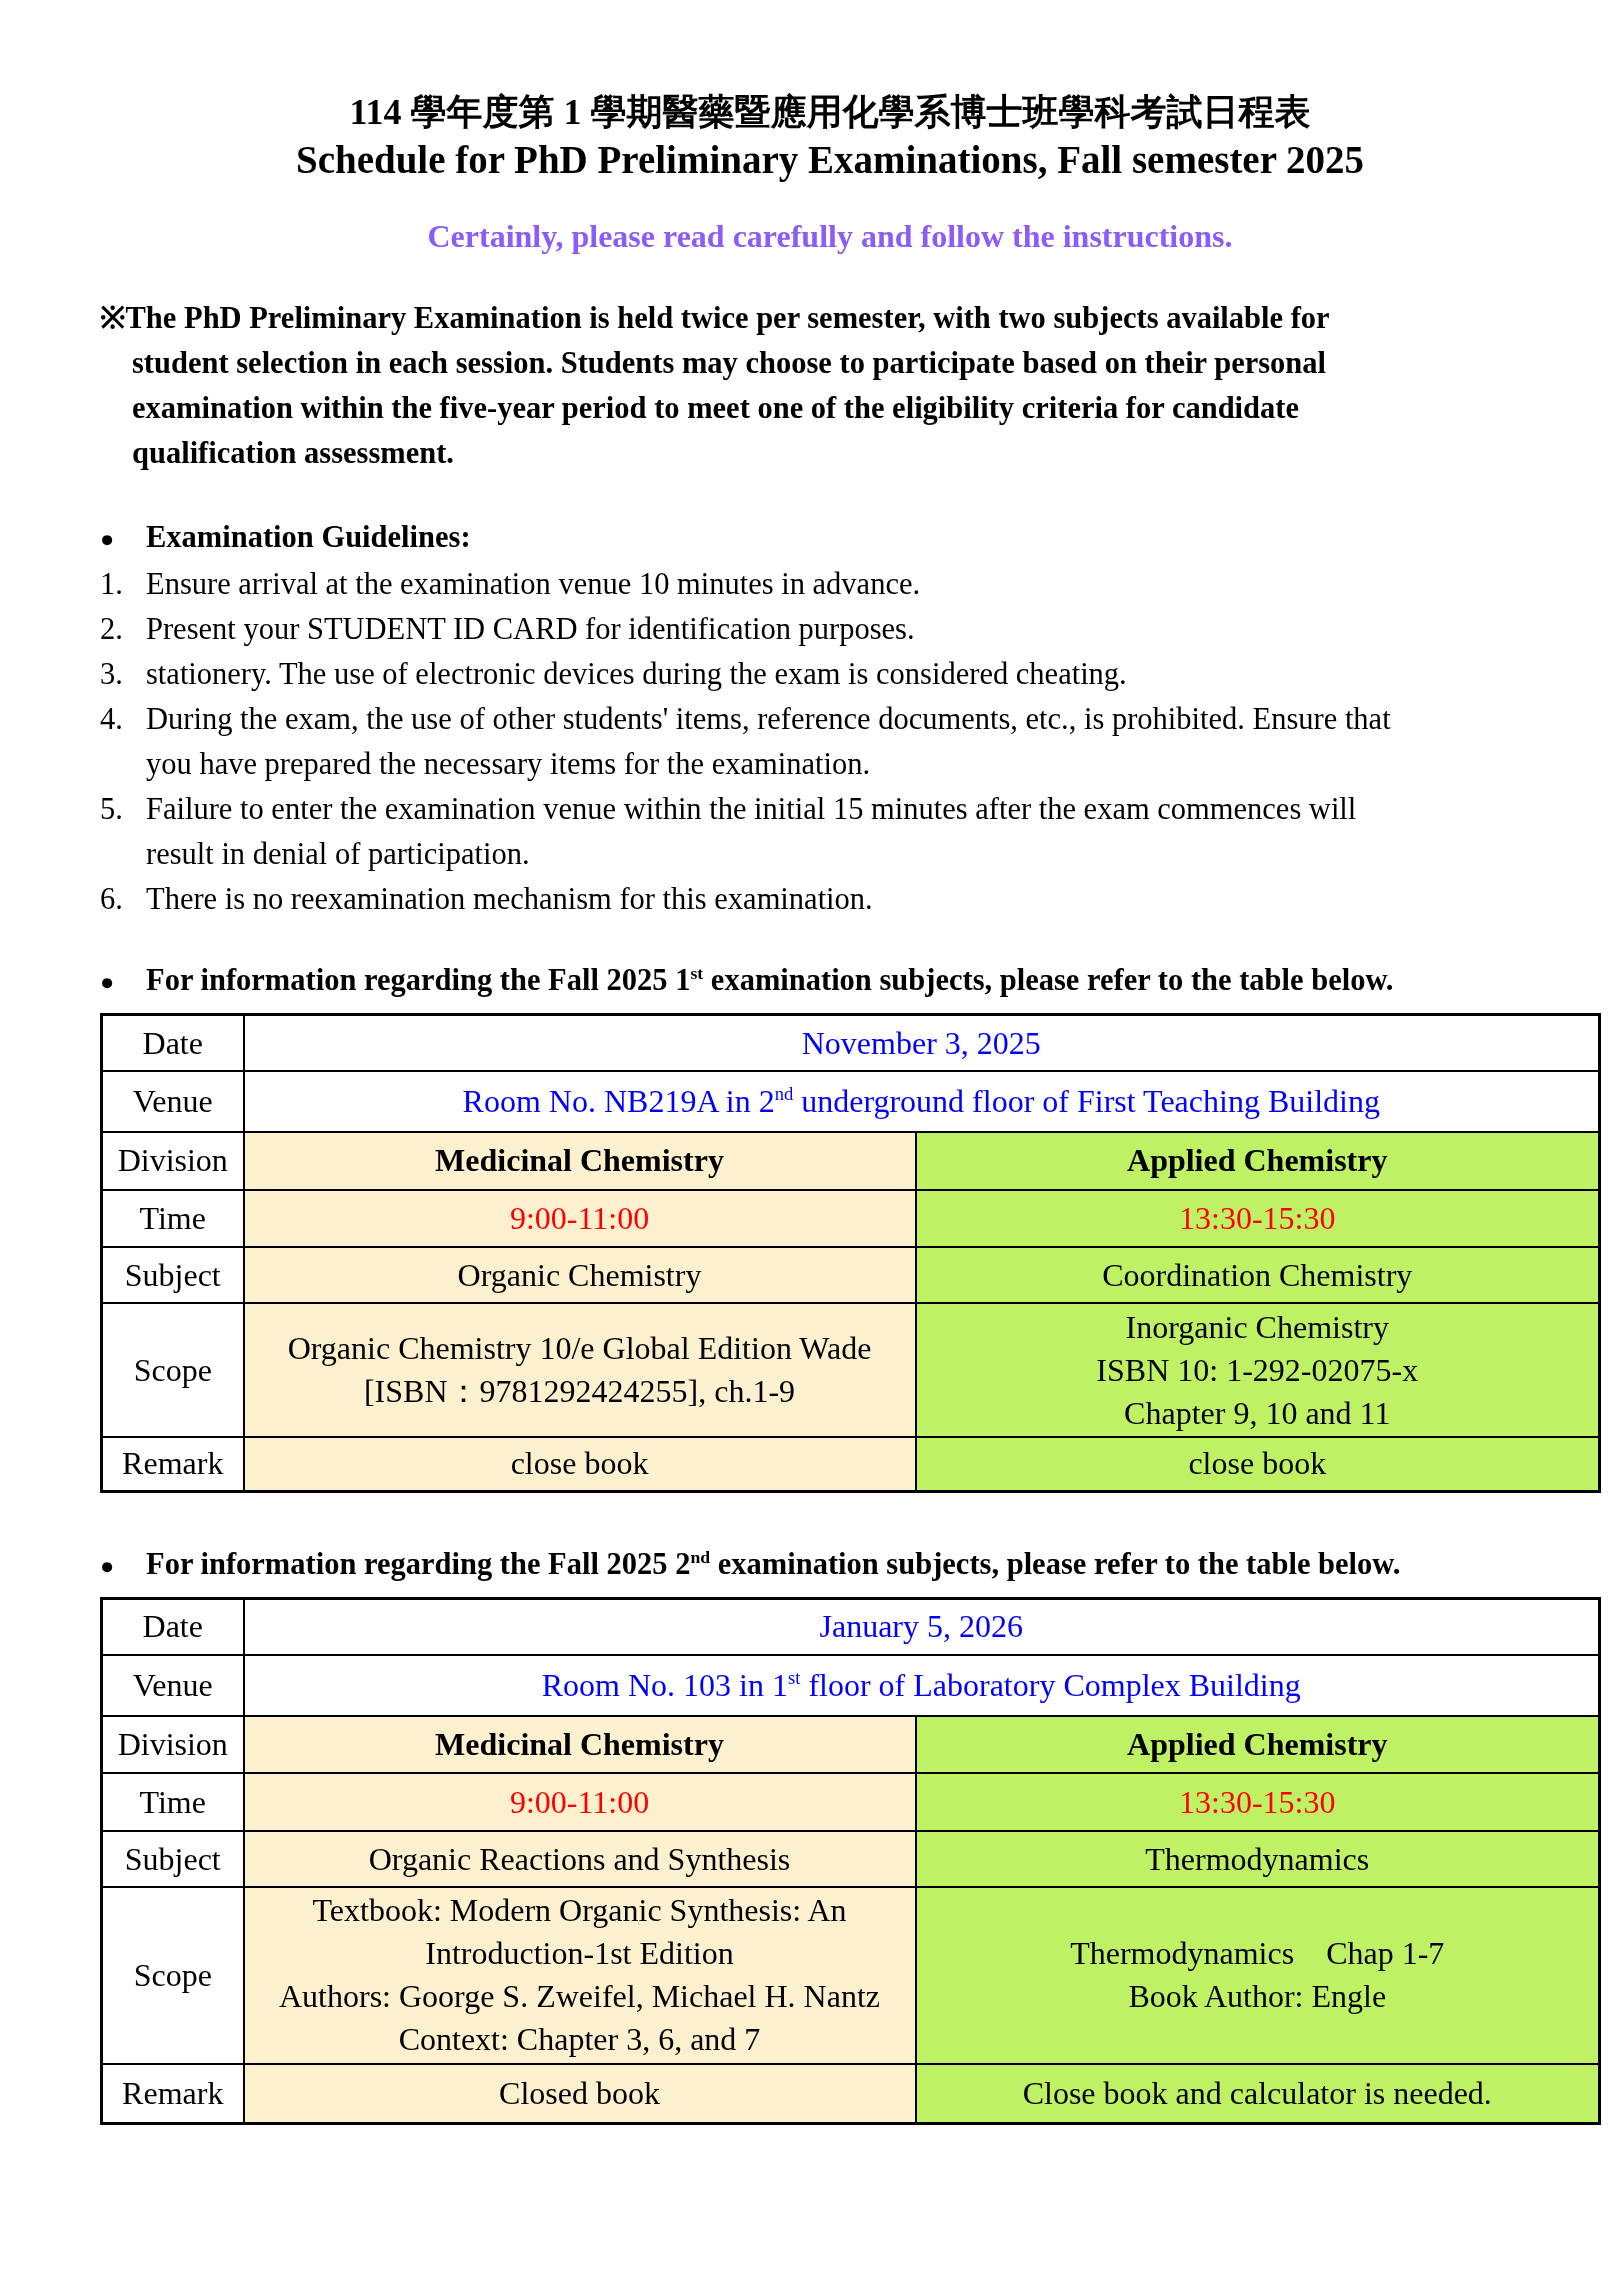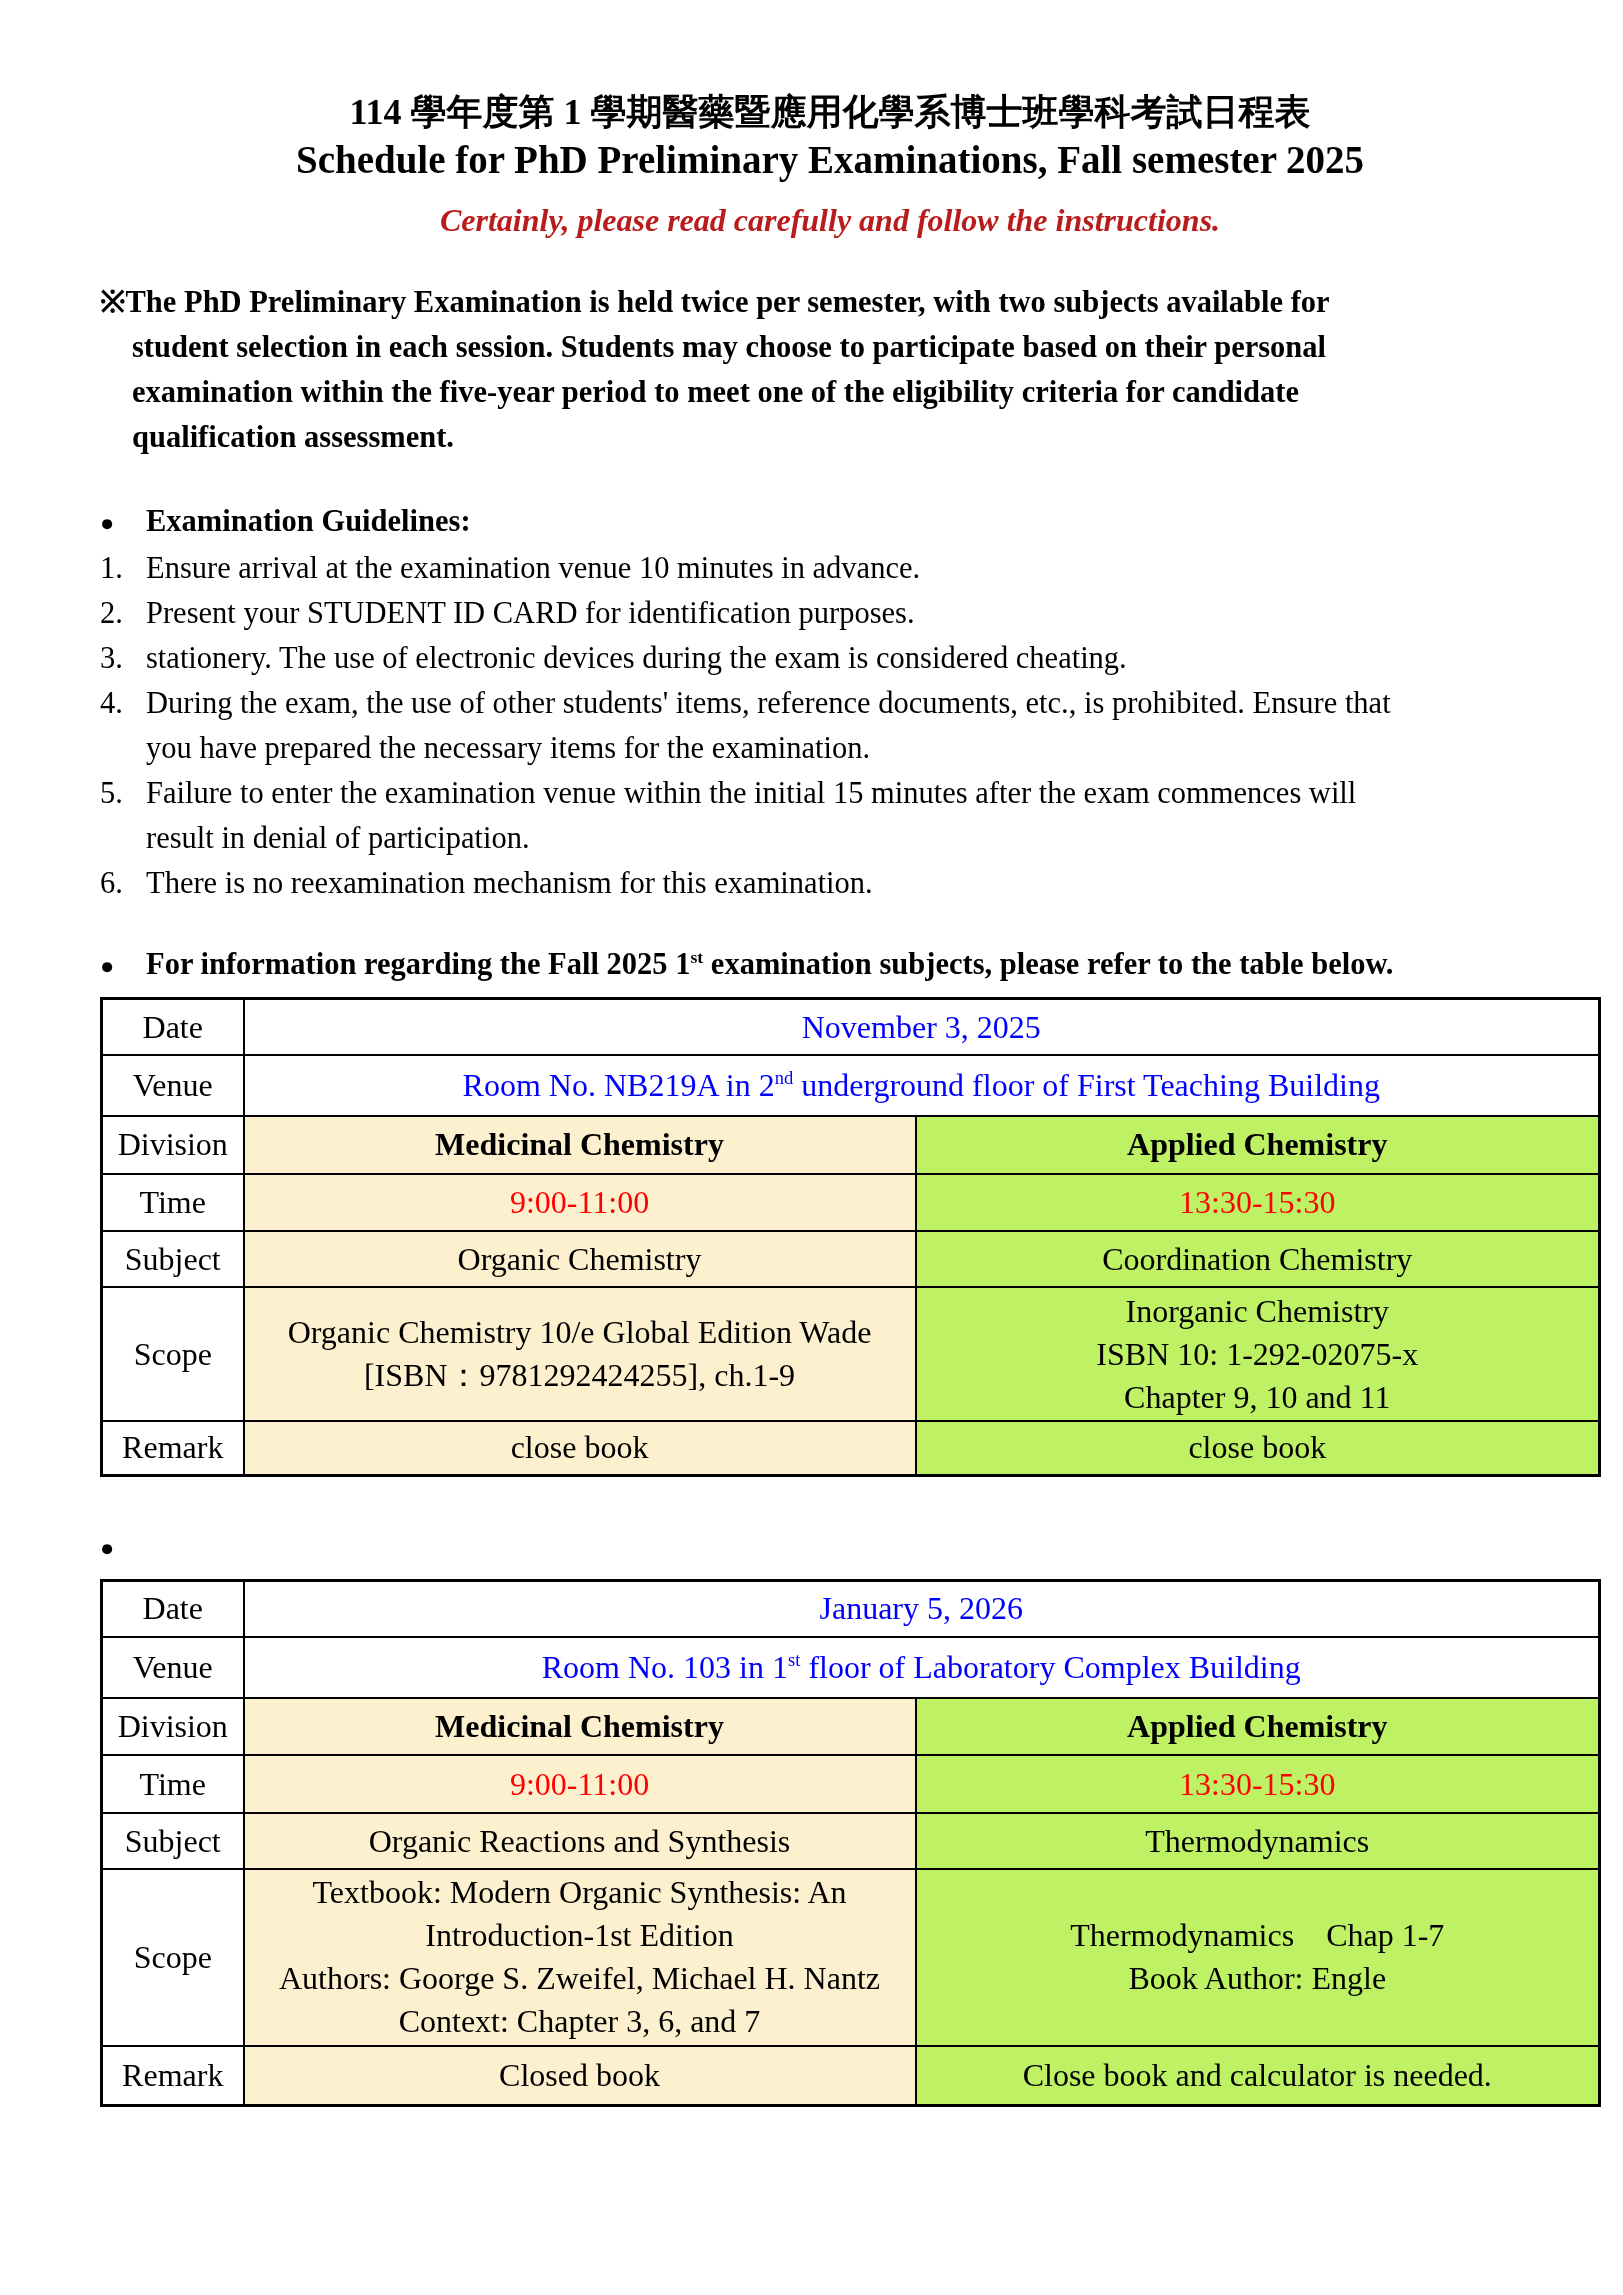--- a/index.html
+++ b/index.html
@@ -23,27 +23,26 @@
     line-height:46px;
   }
   .title-en{
     margin:0;
     text-align:center;
     font-size:39px;
     font-weight:bold;
     line-height:49px;
   }
   .notice{
-    margin:16px 0 0 0;
+    margin:32px 0 0 0;
     text-align:center;
     font-size:32px;
     font-weight:bold;
-    color:#b91c1c;
+    color:#8b5cf6;
     line-height:40px;
-    font-style:italic;
   }
 
   .intro{
     margin-top:40px;
     font-size:30.5px;
     font-weight:bold;
     line-height:45px;
     padding-left:32px;
   }
   .intro .first-line{text-indent:-32px;}
@@ -230,20 +229,21 @@
       <tr class="r-remark1">
         <td class="lbl">Remark</td>
         <td class="med">close book</td>
         <td class="app">close book</td>
       </tr>
     </tbody>
       </table>
 
     <div class="bullet-line section-heading sec2">
       <span class="bullet">●</span>
+      <span><span>For information regarding the Fall 2025 2</span><sup class="sup">nd</sup><span> examination subjects, please refer to the table below.</span></span>
     </div>
 
     <table class="exam">
       <colgroup>
           <col style="width:142px">
           <col style="width:672px">
           <col style="width:684px">
         </colgroup>
       <tbody>
           <tr class="r-std">

